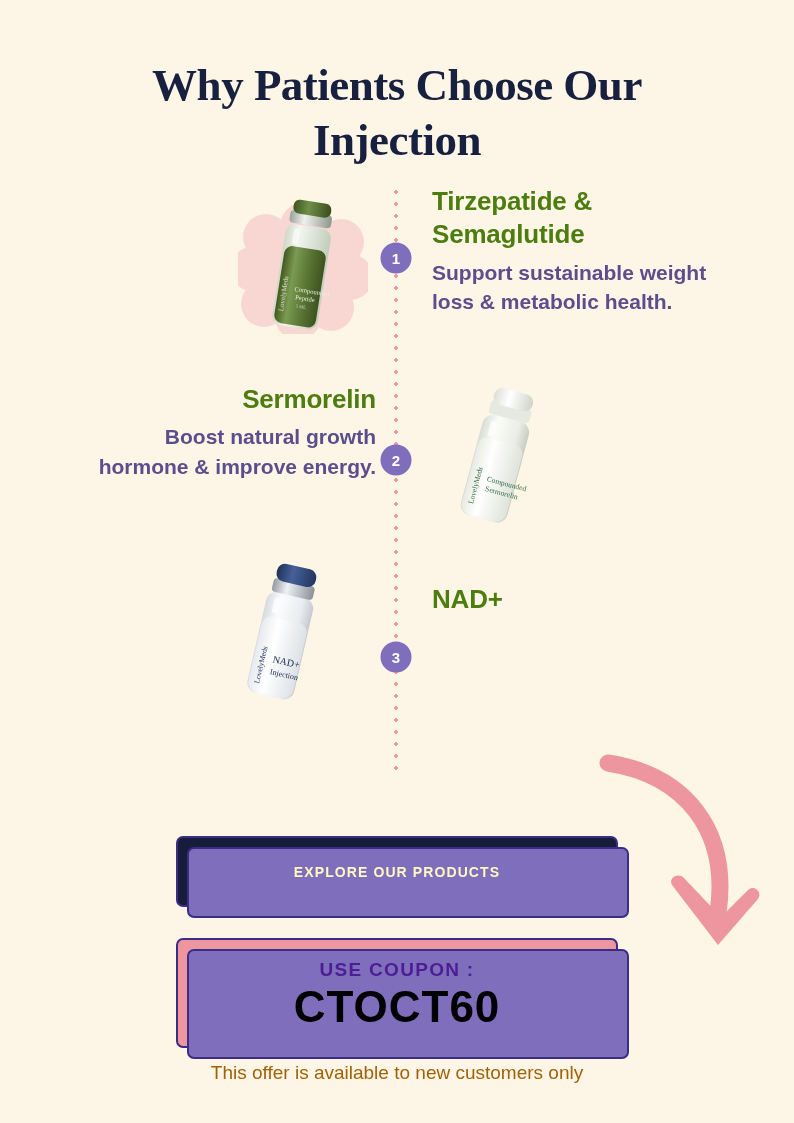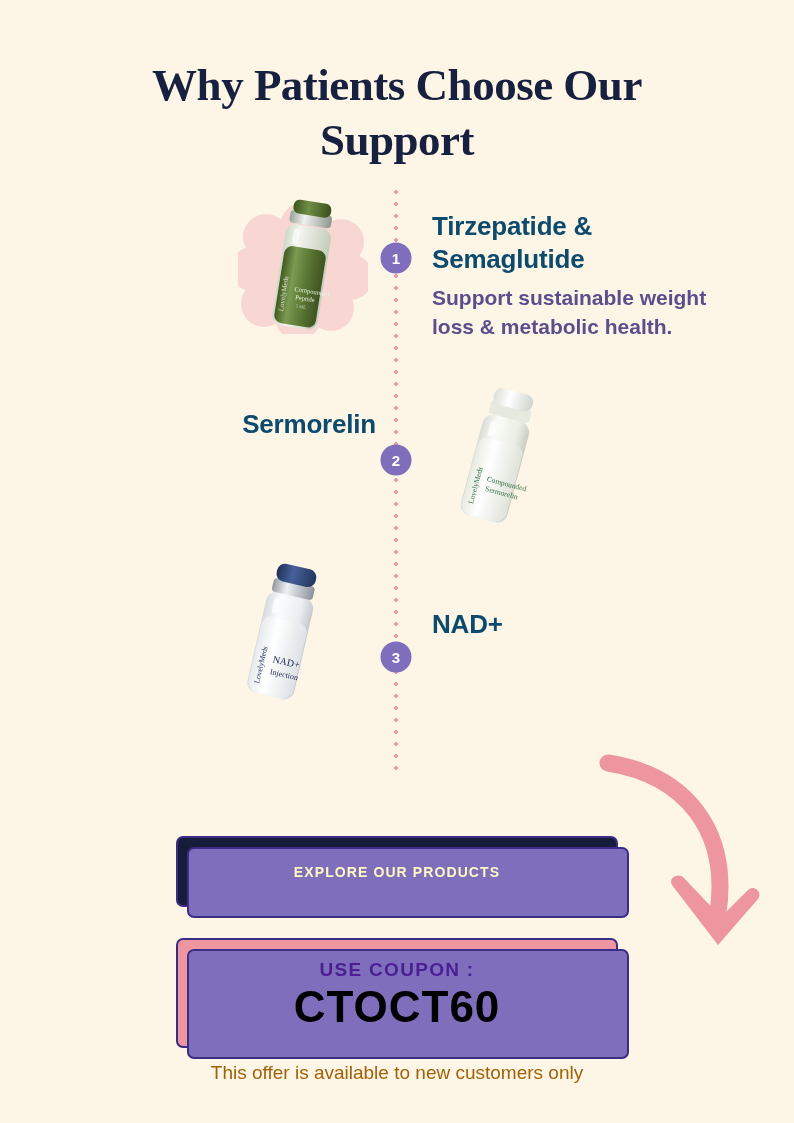--- a/index.html
+++ b/index.html
@@ -55,23 +55,22 @@
   .badge-2 { top:460px; }
   .badge-3 { top:657px; }
 
   
   .step { position:absolute; }
 
   .step h3 {
     font-size:26px;
     font-weight:700;
     line-height:1.28;
-    color:#0c4a6e;
+    color:#4d7c0f;
     letter-spacing:-0.2px;
-    margin-top:25px;
   }
   .step p {
     font-size:21px;
     font-weight:700;
     line-height:1.42;
     color:#5B4E8C;
     margin-top:6px;
   }
 
   .step-1 { top:185px; left:432px; width:290px; text-align:left; }
@@ -162,35 +161,36 @@
     position:absolute;
     top:1062px; left:0; right:0;
     text-align:center;
     font-size:19px;
     color:#a16207;
   }
 </style>
 </head>
 <body>
 
-<h1 class="title">Why Patients Choose Our Support</h1>
+<h1 class="title">Why Patients Choose Our Injection</h1>
 
 <div class="timeline-line"></div>
 
 <div class="badge badge-1">1</div>
 <div class="badge badge-2">2</div>
 <div class="badge badge-3">3</div>
 
 <div class="step step-1">
   <h3>Tirzepatide &amp; Semaglutide</h3>
   <p>Support sustainable weight loss &amp; metabolic health.</p>
 </div>
 
 <div class="step step-2">
   <h3>Sermorelin</h3>
+  <p>Boost natural growth hormone &amp; improve energy.</p>
 </div>
 
 <div class="step step-3">
   <h3>NAD+</h3>
 </div>
 
 <div class="vial-wrap vial-1">
   <svg class="flower" viewBox="0 0 130 130">
     <g fill="#F8D7D2">
       <circle cx="65" cy="22" r="23"></circle>

